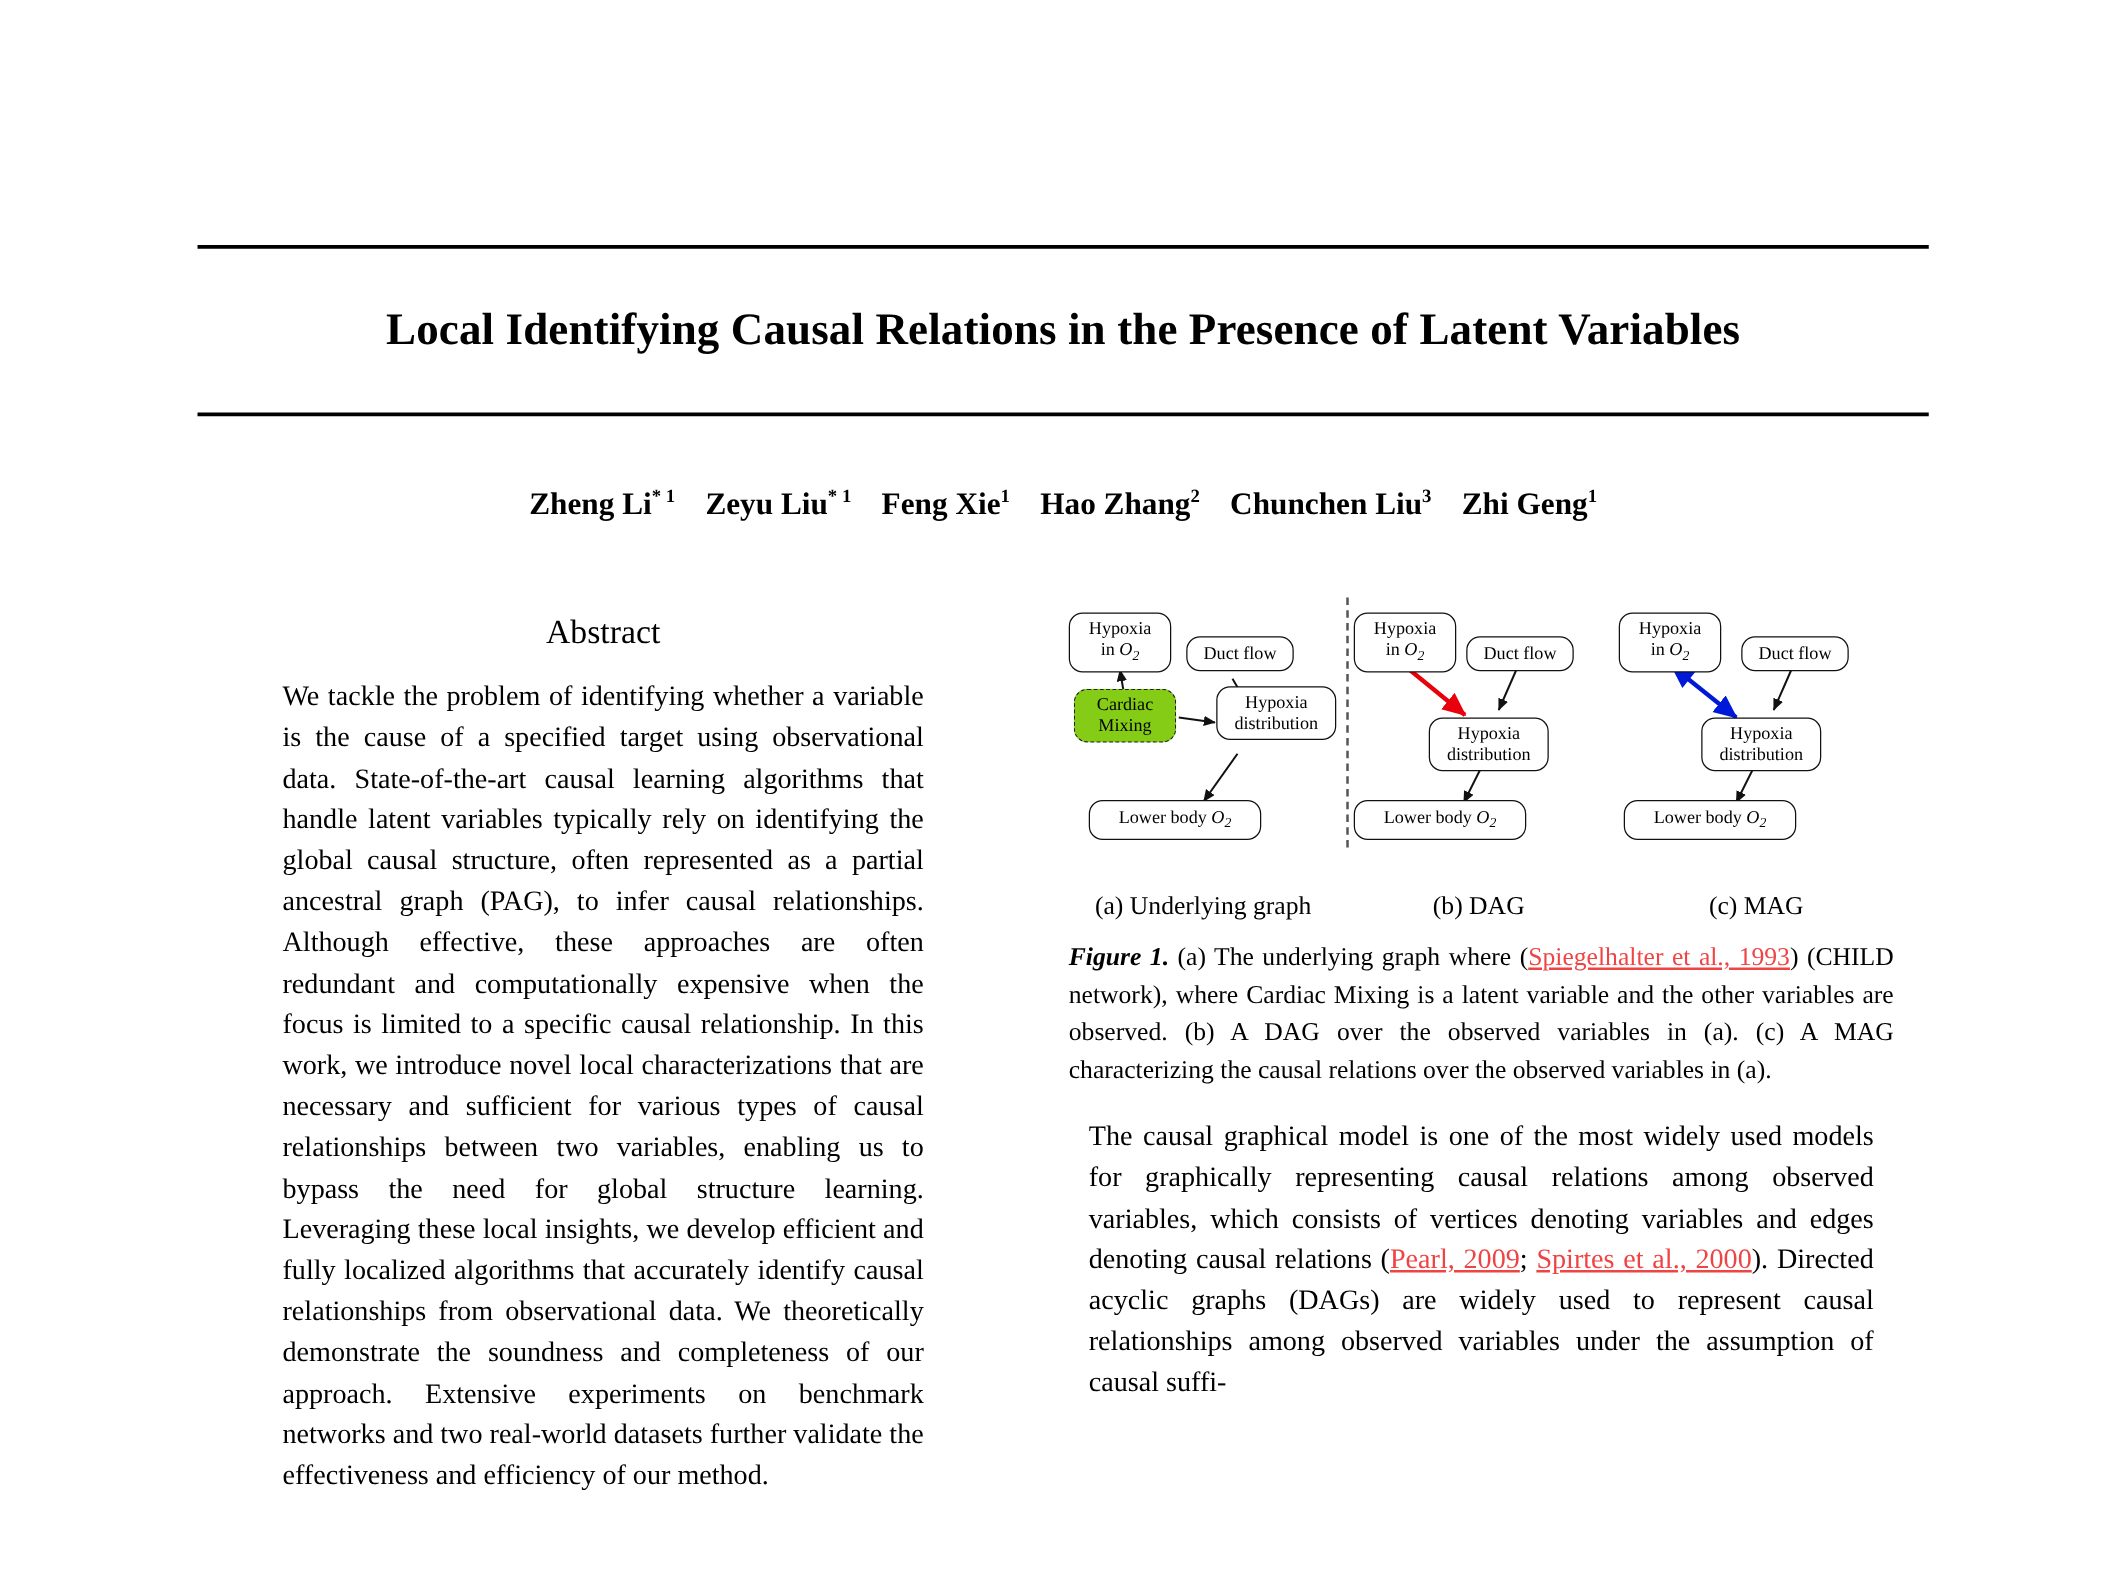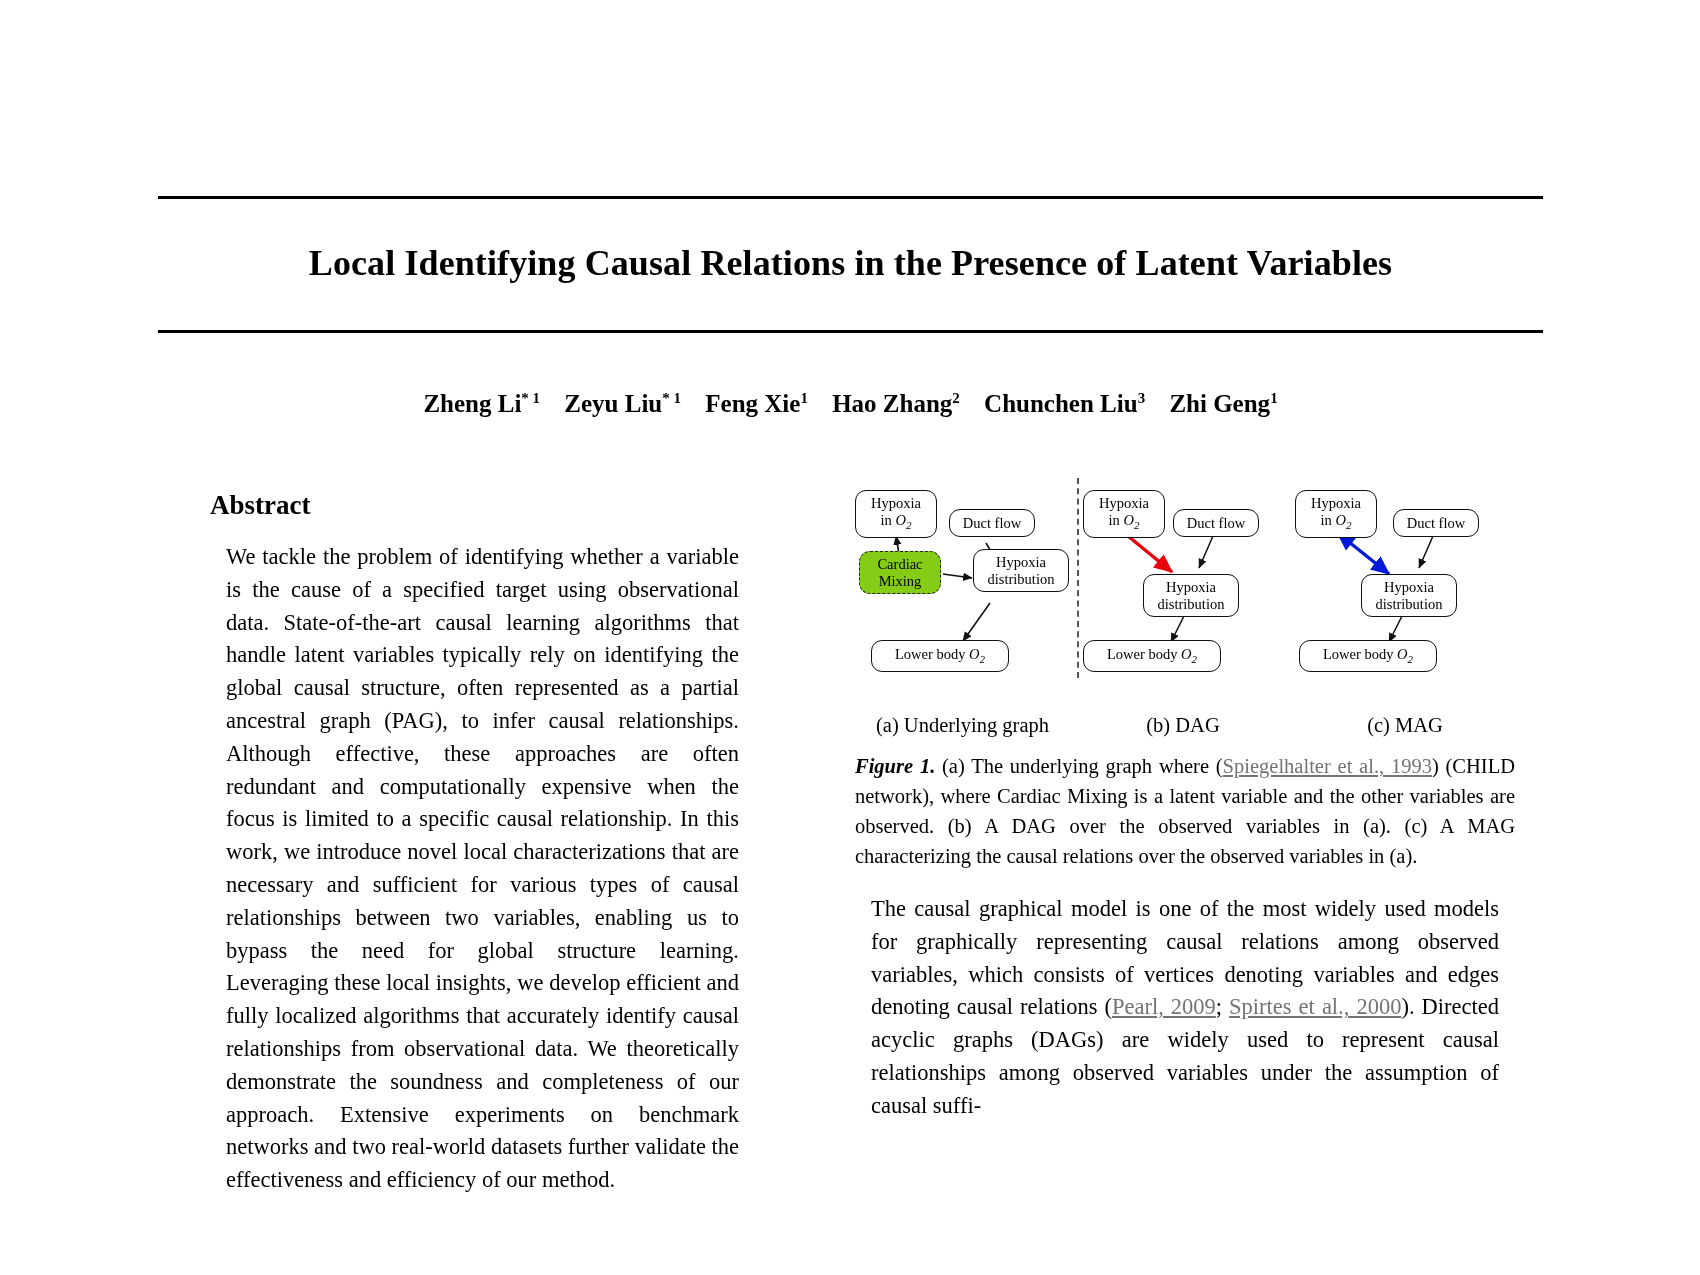--- a/index.html
+++ b/index.html
@@ -61,42 +61,43 @@
     top: 490px;
     width: 545px;
   }
   .col-right {
     position: absolute;
     left: 855px;
     top: 470px;
     width: 660px;
   }
   .abstract-head {
+    text-align: center;
     font-size: 27px;
-    font-weight: bold;
+    font-weight: normal;
     margin: 0 0 20px 0;
   }
   .body-text {
     font-size: 22.5px;
     line-height: 32.8px;
     text-align: justify;
     text-justify: inter-word;
     hyphens: auto;
     margin: 16px;
   }
   .body-text + .body-text { margin-top: 17px; }
 
   .figcap {
     font-size: 20.5px;
     line-height: 30px;
     text-align: justify;
     margin: 0 0 22px 0;
   }
   .figcap .lbl { font-style: italic; font-weight: bold; }
-  .cite { color: #737373; }
+  .cite { color: #ef4444; }
 
   
   .figure-wrap {
     position: relative;
     width: 660px;
     height: 265px;
     margin: 0 0 16px 0;
   }
   .panel {
     position: absolute;

